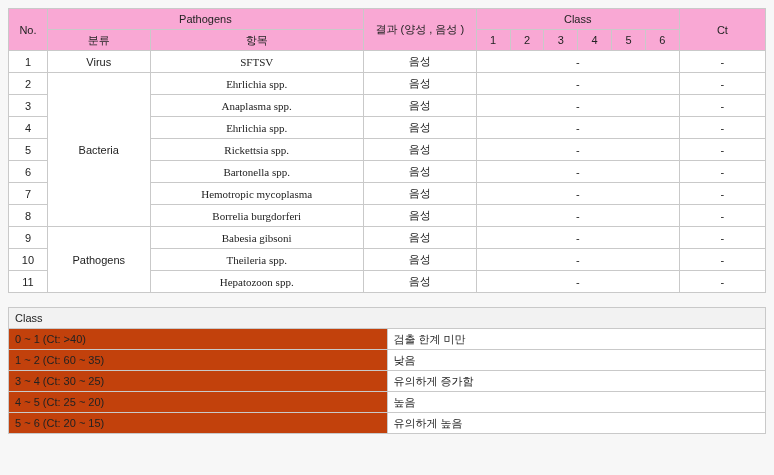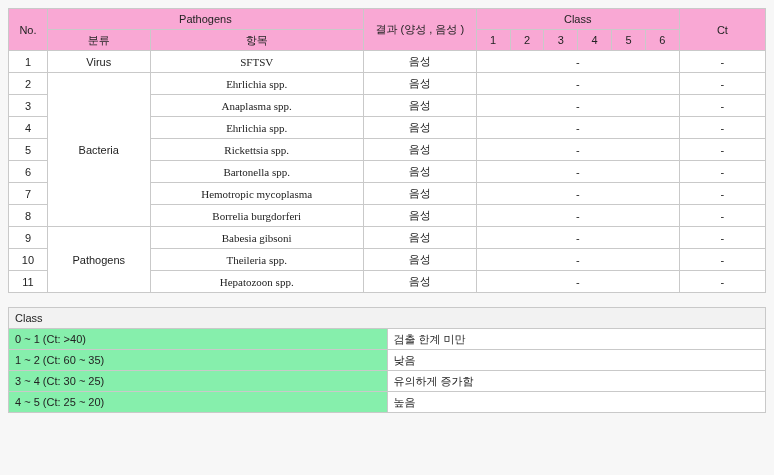--- a/index.html
+++ b/index.html
@@ -76,21 +76,21 @@
     padding: 0 6px;
     vertical-align: middle;
     color: #222;
     white-space: nowrap;
   }
   .legend-table .legend-head td {
     background: #f2f2f2;
   }
   .legend-table .lbl {
     width: 166px;
-    background: #86efac;
+    background: #c2410c;
   }
   .legend-table .desc {
     background: #ffffff;
   }
   
   col.c-no { width: 38px; }
   col.c-class { width: 100px; }
   col.c-item { width: 208px; }
   col.c-result { width: 110px; }
   col.c-cls { width: 33px; }
@@ -244,17 +244,21 @@
           <td class="desc">낮음</td>
         </tr>
         <tr>
           <td class="lbl">3 ~ 4 (Ct: 30 ~ 25)</td>
           <td class="desc">유의하게 증가함</td>
         </tr>
         <tr>
           <td class="lbl">4 ~ 5 (Ct: 25 ~ 20)</td>
           <td class="desc">높음</td>
         </tr>
+        <tr>
+          <td class="lbl">5 ~ 6 (Ct: 20 ~ 15)</td>
+          <td class="desc">유의하게 높음</td>
+        </tr>
       </tbody>
     </table>
   </div>
 
 </div>
 
 </body></html>

